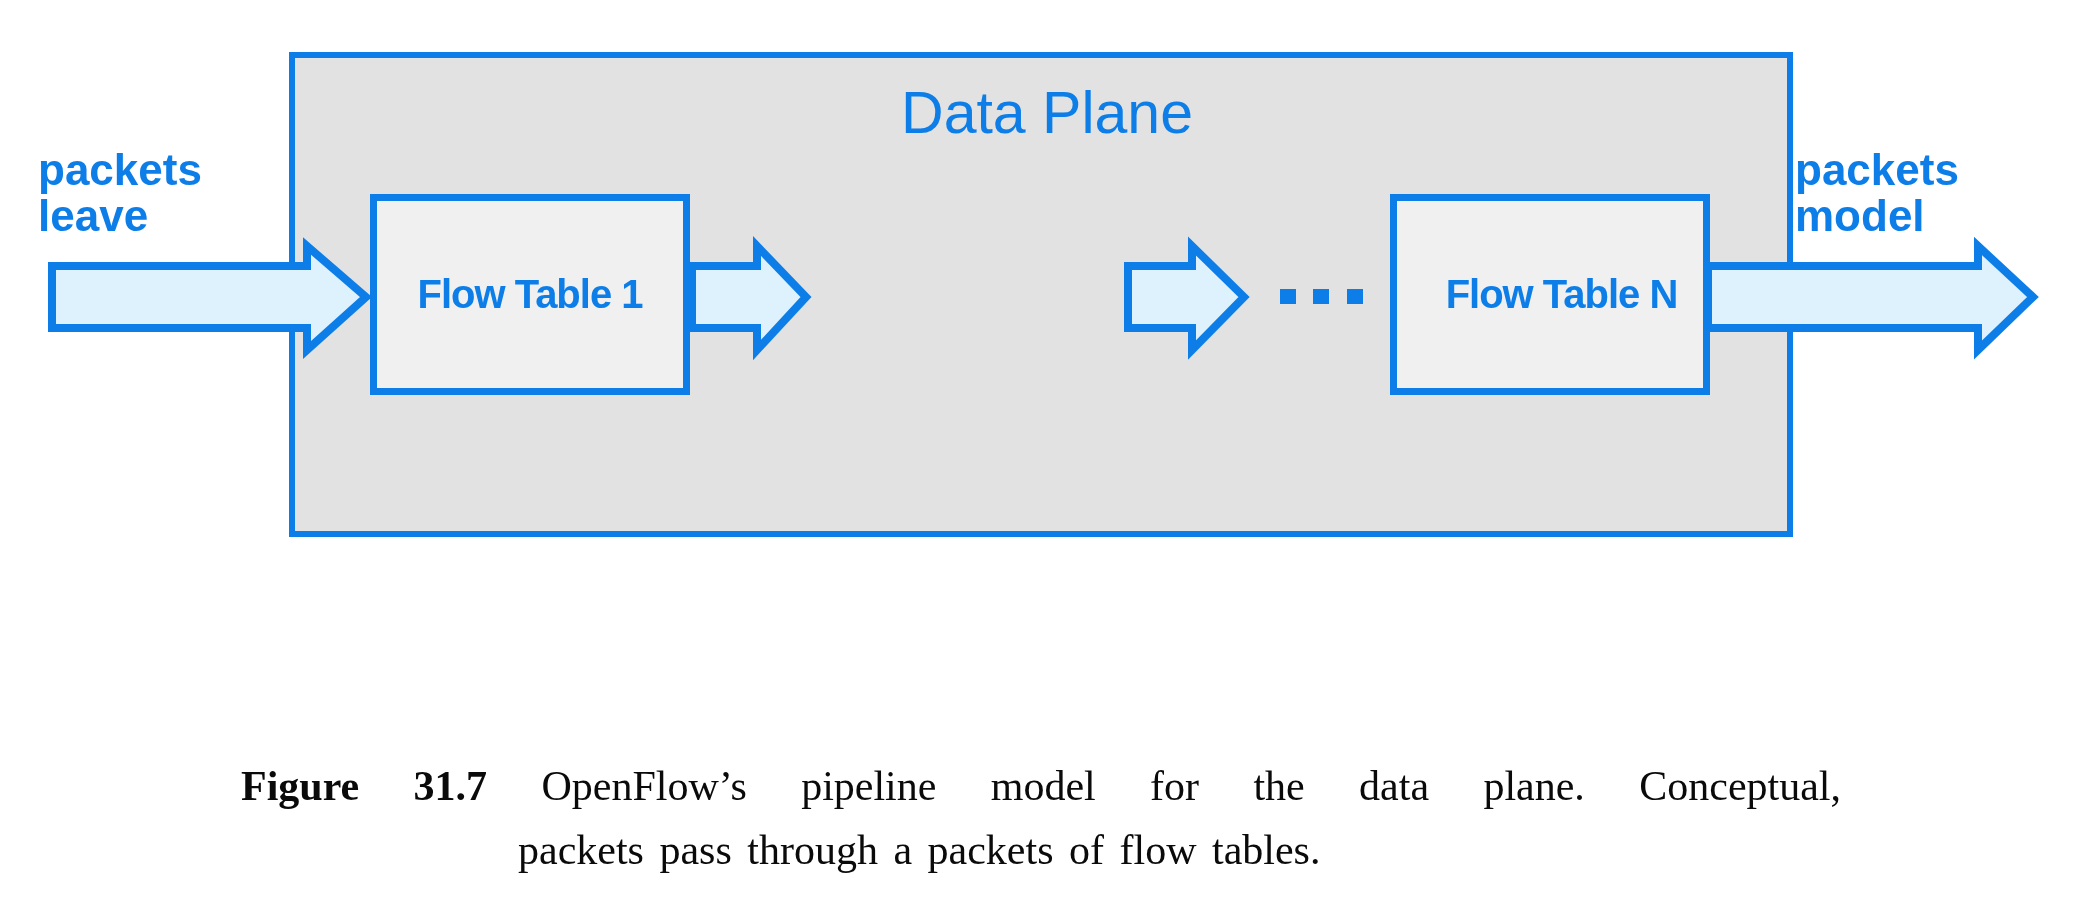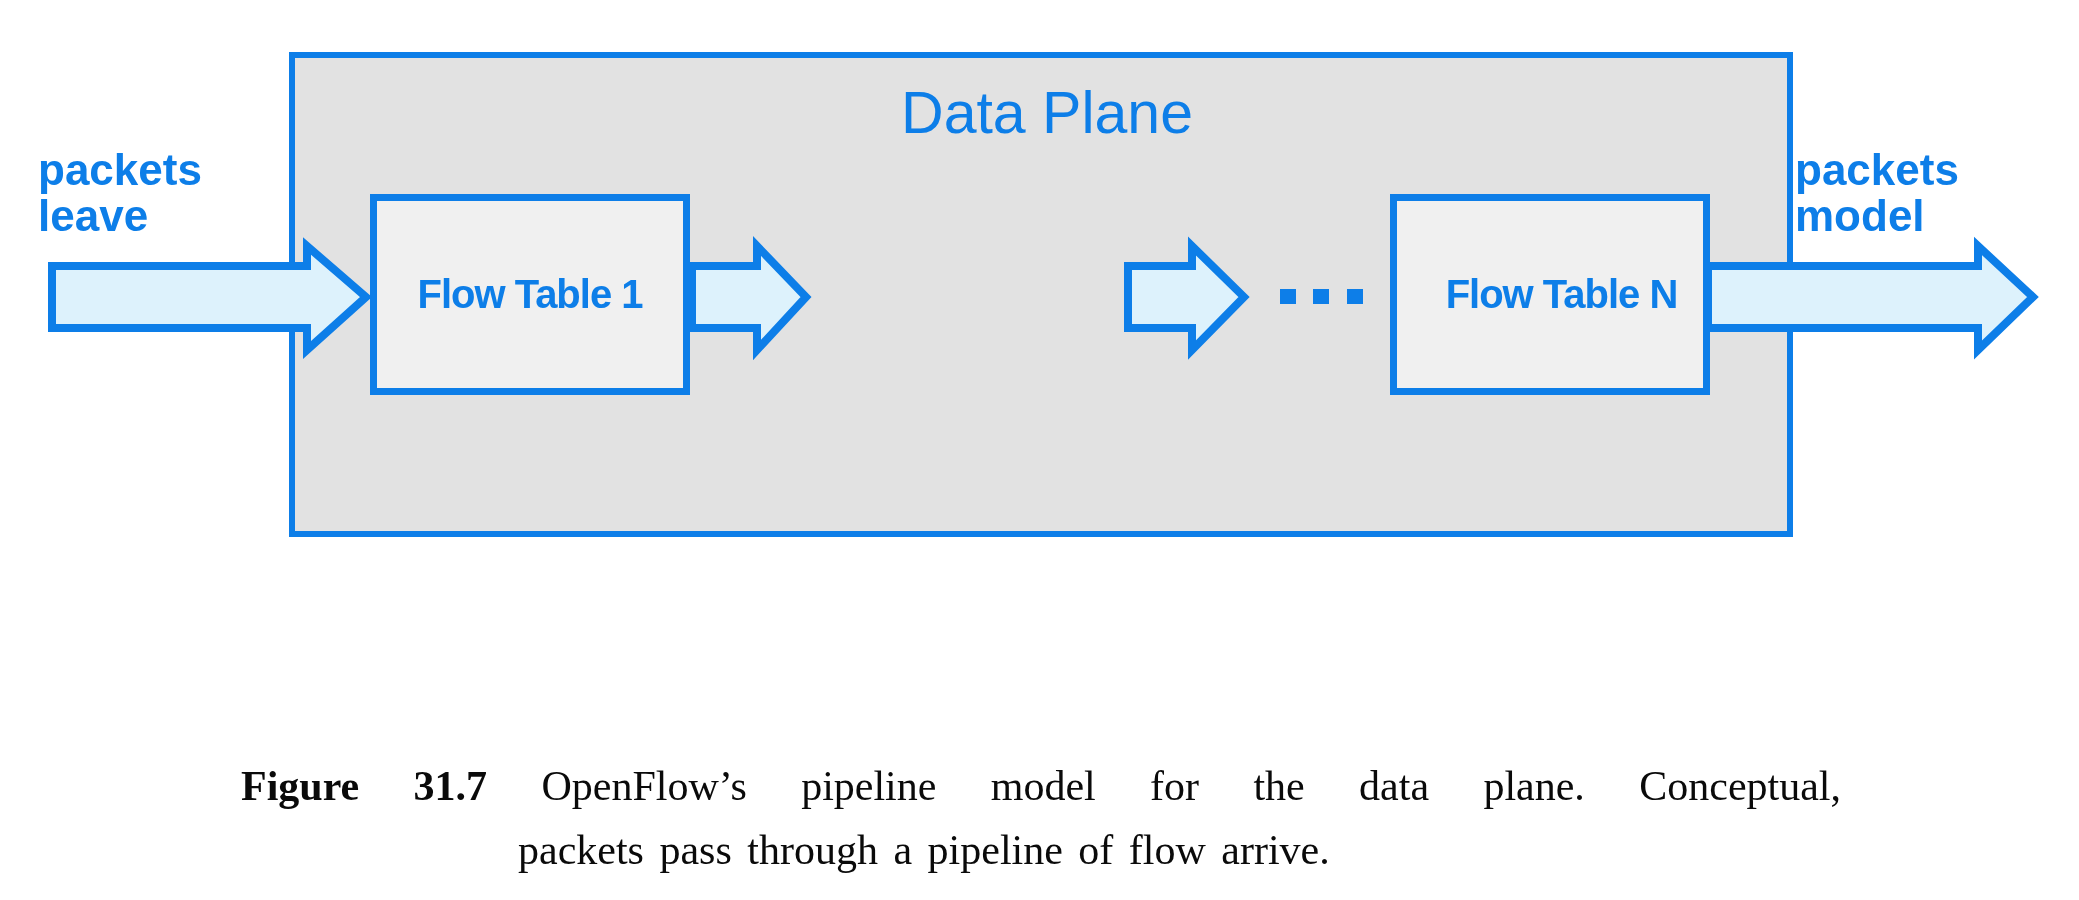--- a/index.html
+++ b/index.html
@@ -98,14 +98,14 @@
       <rect class="dot" x="1313" y="289" width="16" height="15"></rect>
       <rect class="dot" x="1347" y="289" width="16" height="15"></rect>
     </g>
     <polygon class="arrow-shape" stroke-miterlimit="10" points="1708,266 1978,266 1978,246 2033,297 1978,350 1978,328 1708,328"></polygon>
   </svg>
 
 </div>
 
 <div class="caption">
   <div class="cap-line1"><span class="fig-label">Figure 31.7</span> <span>OpenFlow’s pipeline model for the data plane. Conceptual,</span></div>
-  <div class="cap-line2">packets pass through a pipeline of flow arrive.</div>
+  <div class="cap-line2">packets pass through a packets of flow tables.</div>
 </div>
 
 </body></html>

